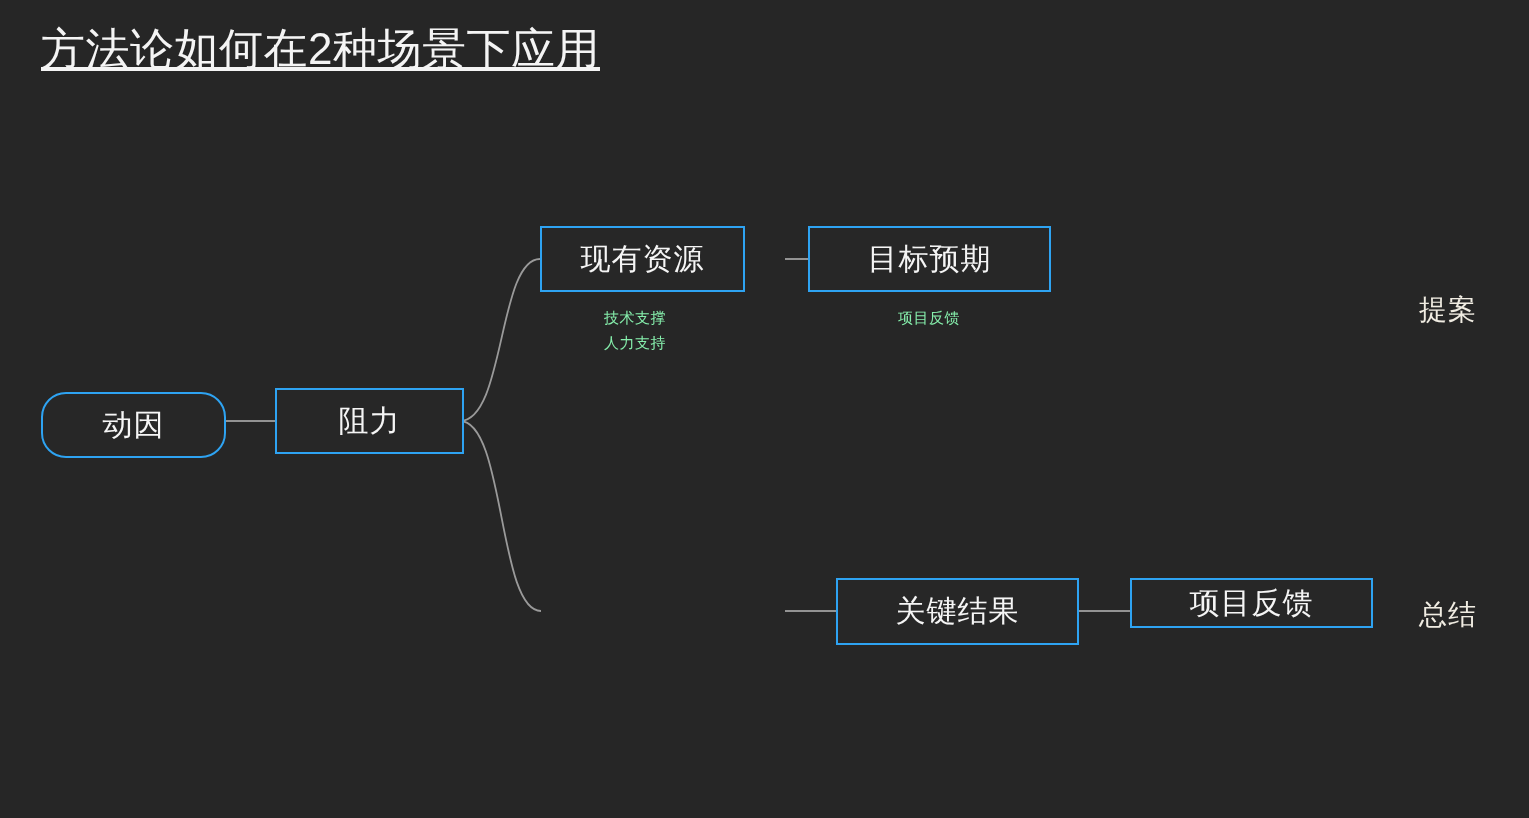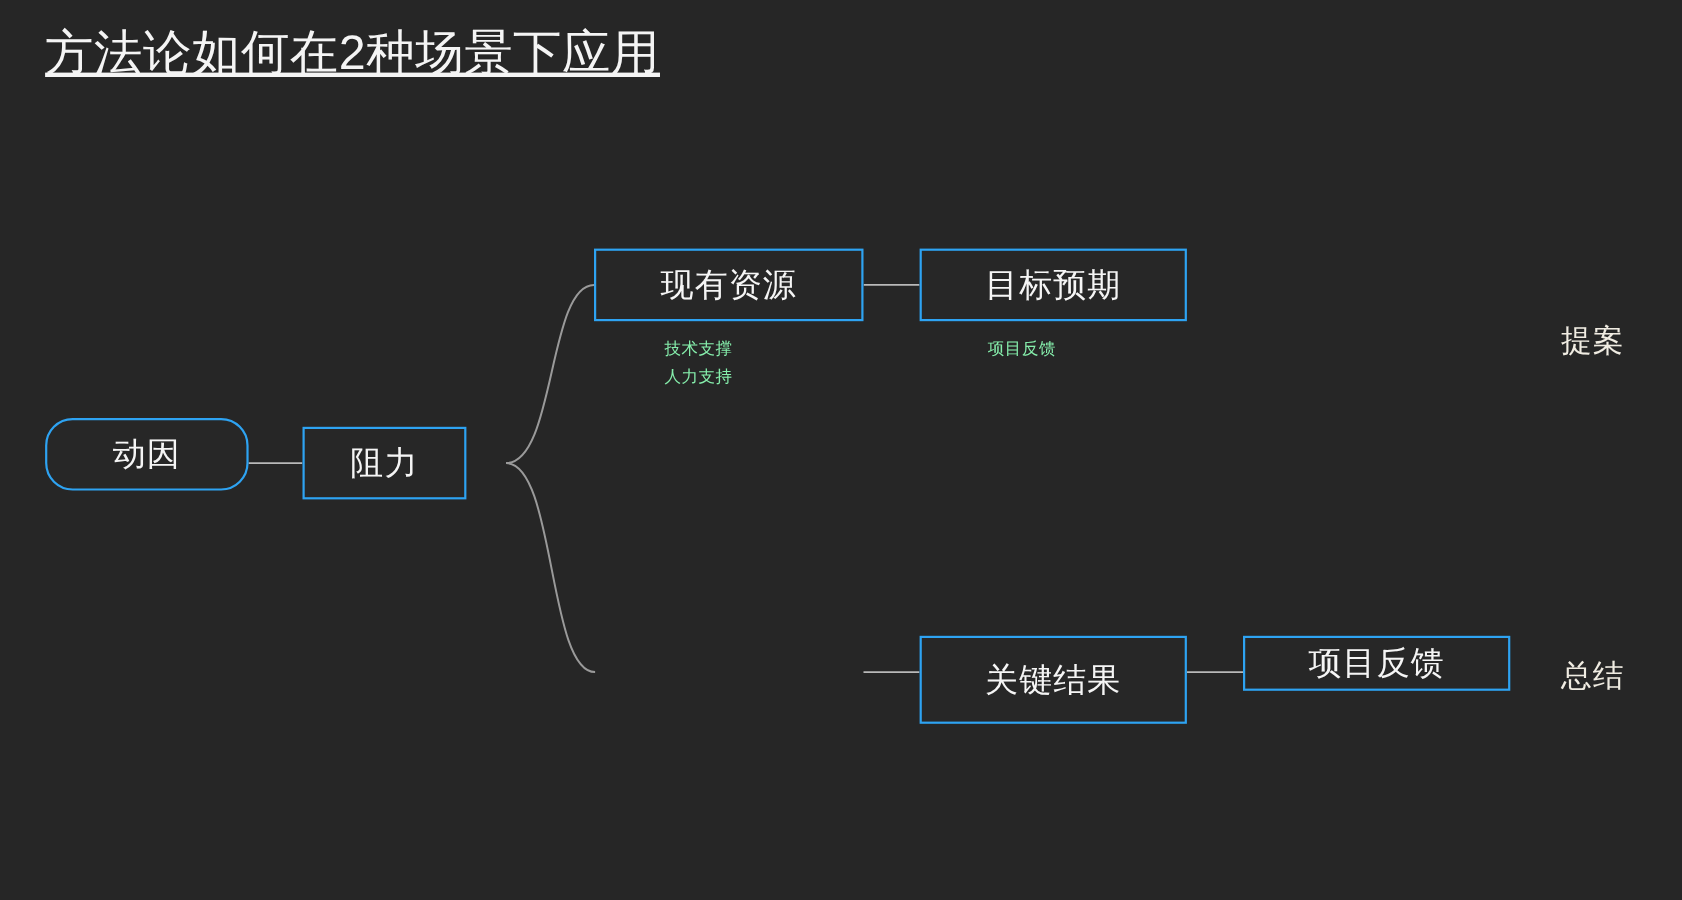--- a/index.html
+++ b/index.html
@@ -89,38 +89,38 @@
 
   <svg class="links" viewBox="0 0 1529 818" xmlns="http://www.w3.org/2000/svg">
     <line x1="226" y1="421" x2="275" y2="421"></line>
     <path class="curve" d="M460,421 C505,421 498,259 540,259"></path>
     <path class="curve" d="M460,421 C505,421 498,611 541,611"></path>
     <line x1="785" y1="259" x2="836" y2="259"></line>
     <line x1="785" y1="611" x2="836" y2="611"></line>
     <line x1="1079" y1="611" x2="1130" y2="611"></line>
   </svg>
 
-  <div class="node" style="left:41px; top:380px; width:185px; height:66px;border-radius:25px;">
+  <div class="node" style="left:41px; top:392px; width:185px; height:66px;border-radius:25px;">
     <span>动因</span>
   </div>
 
-  <div class="node" style="left:275px; top:388px; width:149px; height:66px;">
+  <div class="node" style="left:275px; top:388px; width:189px; height:66px;">
     <span>阻力</span>
   </div>
 
-  <div class="node" style="left:540px; top:226px; width:245px; height:66px;">
+  <div class="node" style="left:540px; top:226px; width:205px; height:66px;">
     <span>现有资源</span>
   </div>
 
-  <div class="node" style="left:836px; top:226px; width:243px; height:66px;">
+  <div class="node" style="left:808px; top:226px; width:243px; height:66px;">
     <span>目标预期</span>
   </div>
 
 
-  <div class="node" style="left:836px; top:578px; width:243px; height:80px;">
+  <div class="node" style="left:836px; top:578px; width:243px; height:67px;">
     <span>关键结果</span>
   </div>
 
   <div class="node" style="left:1130px; top:578px; width:243px; height:50px;">
     <span>项目反馈</span>
   </div>
 
   <div class="annotation" style="left:604px; top:305px;">技术支撑
 人力支持</div>
 

